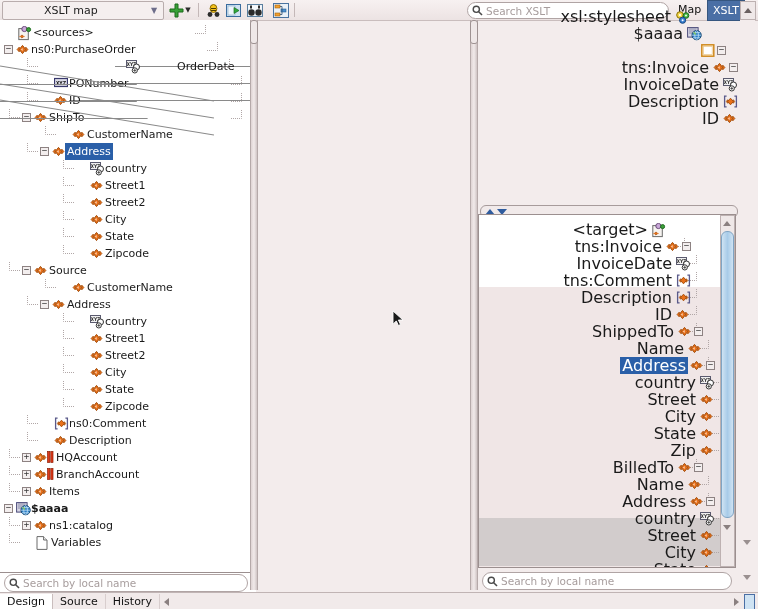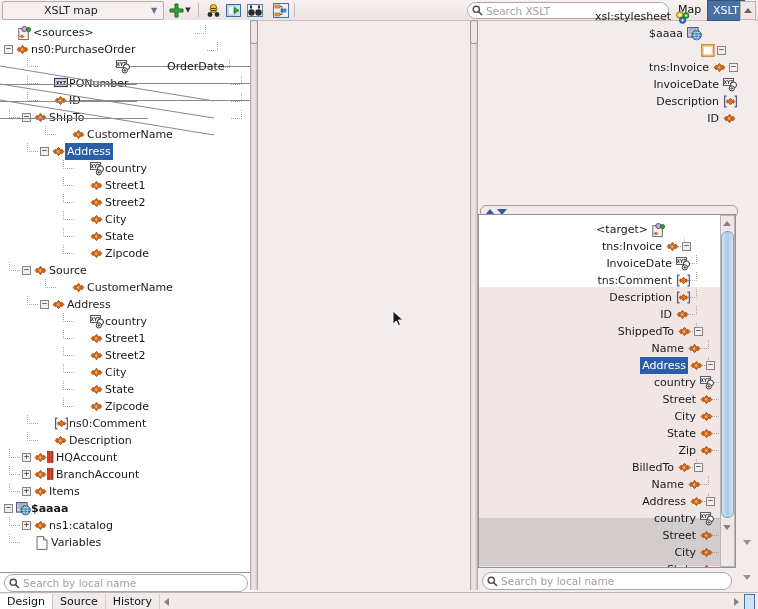--- a/index.html
+++ b/index.html
@@ -69,21 +69,21 @@
   .tri.up{border-bottom:6px solid #2f5c9e;}
   .tri.dn{border-top:6px solid #2f5c9e;}
 
   
   .row{position:absolute;height:17px;display:flex;align-items:center;white-space:nowrap;}
   .row .tx{font-size:11px;color:#1a1a1a;padding:0 2px;line-height:17px;}
   .row.sel .tx{background:#2a5fa8;color:#fff;}
   .row .tx.bold{font-weight:bold;}
   .rrow{position:absolute;height:17px;display:flex;align-items:center;
     flex-direction:row-reverse;white-space:nowrap;right:0;}
-  .rrow .tx{font-size:11px;color:#1a1a1a;padding:0 2px;line-height:17px;}
+  .rrow .tx{font-size:16px;color:#1a1a1a;padding:0 2px;line-height:17px;}
   .rrow.sel .tx{background:#2a5fa8;color:#fff;}
 
   
   .exp{width:9px;height:9px;border:1px solid #8d8282;background:#f3eeee;
     display:inline-flex;align-items:center;justify-content:center;
     font-size:9px;line-height:7px;color:#3a3a3a;box-sizing:border-box;
     font-family:"DejaVu Sans Mono",monospace;flex:none;}
   .exp i{display:block;transform:translateY(-1px);font-style:normal;}
 
   
@@ -237,21 +237,21 @@
             <i>−</i>
           </span>
           <span style="width: 3px; flex: 0 0 auto;"></span>
           <span class="ic"><svg width="13" height="13" viewBox="0 0 13 13">
               <path d="M3.3 6.5L6.5 2.4 9.7 6.5 6.5 10.6z" fill="#e8701a" stroke="#a34a05" stroke-width="1"></path>
               <path d="M1.1 6.5L3.3 4.1v4.8zM11.9 6.5L9.7 4.1v4.8z" fill="#e8701a" stroke="#a34a05" stroke-width="0.8"></path>
               <path d="M5.2 6.5L6.5 5v3z" fill="#fff5ec"></path>
             </svg></span>
           <span class="tx">ns0:PurchaseOrder</span>
         </div>
-        <div class="row" style="left: 30px; top: 38px; gap: 36px;">
+        <div class="row" style="left: 40px; top: 38px; gap: 36px;">
           <span style="width: 11px; flex: 0 0 auto;"></span>
           <span style="width: 3px; flex: 0 0 auto;"></span>
           <span class="ic"><svg width="15" height="14" viewBox="0 0 15 14">
               <rect x="0.5" y="0.5" width="10" height="7" fill="#f0f0f0" stroke="#5a5a6e"></rect>
               <text x="5.5" y="6" font-size="5.2" text-anchor="middle" fill="#222" font-family="monospace" font-weight="bold">XYZ</text>
               <circle cx="10.5" cy="7" r="3" fill="#fff" stroke="#333"></circle>
               <circle cx="8.8" cy="10.4" r="2.6" fill="#fff" stroke="#333"></circle>
               <path d="M7.3 10.4h3M8.8 8.9v3" stroke="#333" stroke-width="0.8"></path>
             </svg></span>
           <span class="tx">OrderDate</span>

